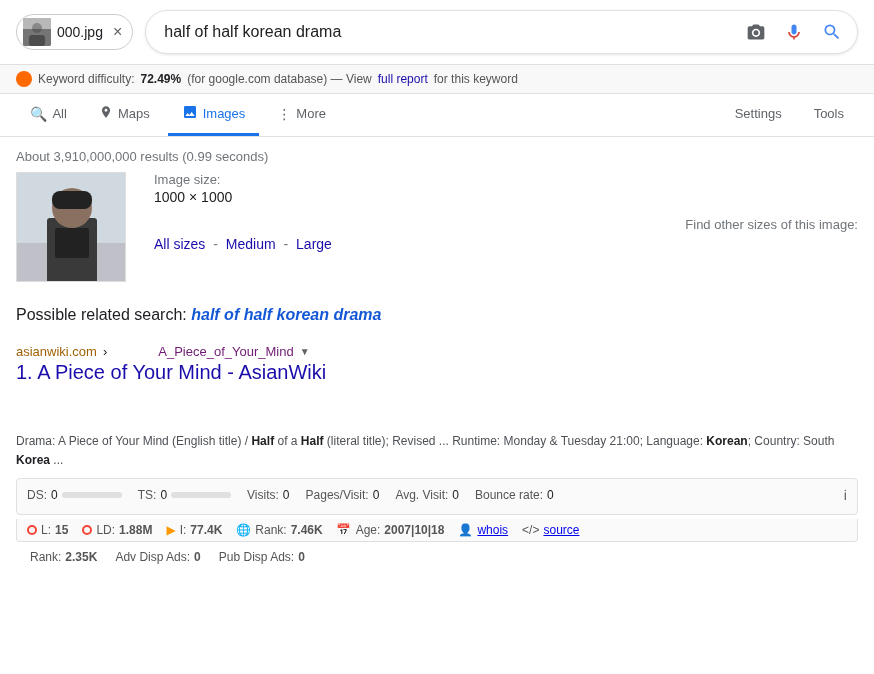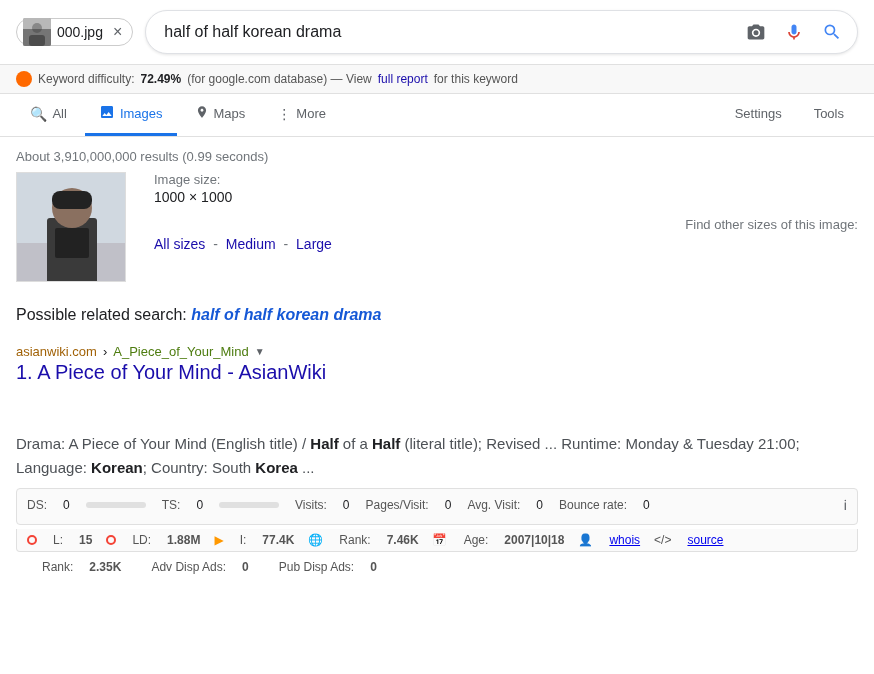--- a/index.html
+++ b/index.html
@@ -14,21 +14,21 @@
       gap: 12px;
     }
     .image-chip {
       display: flex;
       align-items: center;
       border: 1px solid #ccc;
       border-radius: 20px;
       padding: 4px 10px 4px 6px;
       gap: 6px;
       background: #fff;
-      height: 28px;
+      height: 36px;
     }
     .image-thumb {
       width: 28px;
       height: 28px;
       background: linear-gradient(135deg, #aaa 40%, #777 100%);
       border-radius: 2px;
       display: inline-block;
       position: relative;
       overflow: hidden;
     }
@@ -203,35 +203,35 @@
     }
     .result-url {
       font-size: 13px;
       color: #202124;
       margin-bottom: 2px;
       display: flex;
       align-items: center;
       gap: 6px;
     }
     .result-url .domain { color: #a16207; }
-    .result-url .path { color: #4d7c0f; }
+    .result-url .path { color: #701a75; margin-left: 45px; }
     .result-url .dropdown-arrow {
       color: #5f6368;
       font-size: 10px;
       cursor: pointer;
     }
     .result-title {
       font-size: 20px;
       color: #1a0dab;
       text-decoration: none;
       margin-bottom: 4px;
       display: block;
     }
     .result-snippet {
-      font-size: 15px;
+      font-size: 12px;
       color: #4d5156;
       line-height: 1.6;
       margin-top: 48px;
     }
     .result-snippet strong { font-weight: bold; color: #202124; }
 
     
     .semrush-bar {
       background: #fafafa;
       border: 1px solid #e0e0e0;
@@ -242,21 +242,21 @@
     }
     .semrush-row1 {
       display: flex;
       align-items: center;
       gap: 16px;
       margin-bottom: 4px;
     }
     .metric-item {
       display: flex;
       align-items: center;
-      gap: 16px;
+      gap: 4px;
       color: #555;
     }
     .metric-item .metric-label { color: #555; }
     .metric-item .metric-value { color: #202124; font-weight: normal; }
     .progress-bar-bg {
       width: 60px;
       height: 6px;
       background: #e0e0e0;
       border-radius: 3px;
       overflow: hidden;
@@ -374,35 +374,35 @@
   <span>(for google.com database) — View</span>
   <a href="#">full report</a>
   <span>for this keyword</span>
 </div>
 
 <div class="nav-tabs">
   <a class="nav-tab">
     <span class="nav-tab-icon">🔍</span>
     <span>All</span>
   </a>
+  <a class="nav-tab">
+    <span class="nav-tab-icon">
+      <svg width="14" height="16" viewBox="0 0 24 24" fill="#5f6368">
+          <path d="M12 2C8.13 2 5 5.13 5 9c0 5.25 7 13 7 13s7-7.75 7-13c0-3.87-3.13-7-7-7zm0 9.5c-1.38 0-2.5-1.12-2.5-2.5s1.12-2.5 2.5-2.5 2.5 1.12 2.5 2.5-1.12 2.5-2.5 2.5z"></path>
+        </svg>
+    </span>
+    <span>Maps</span>
+  </a>
   <a class="nav-tab active">
     <span class="nav-tab-icon">
       <svg width="16" height="16" viewBox="0 0 24 24" fill="#1a73e8">
           <path d="M21 19V5c0-1.1-.9-2-2-2H5c-1.1 0-2 .9-2 2v14c0 1.1.9 2 2 2h14c1.1 0 2-.9 2-2zM8.5 13.5l2.5 3.01L14.5 12l4.5 6H5l3.5-4.5z"></path>
         </svg>
     </span>
     <span>Images</span>
-  </a>
-  <a class="nav-tab">
-    <span class="nav-tab-icon">
-      <svg width="14" height="16" viewBox="0 0 24 24" fill="#5f6368">
-          <path d="M12 2C8.13 2 5 5.13 5 9c0 5.25 7 13 7 13s7-7.75 7-13c0-3.87-3.13-7-7-7zm0 9.5c-1.38 0-2.5-1.12-2.5-2.5s1.12-2.5 2.5-2.5 2.5 1.12 2.5 2.5-1.12 2.5-2.5 2.5z"></path>
-        </svg>
-    </span>
-    <span>Maps</span>
   </a>
   <a class="nav-tab">
     <span class="nav-tab-icon">⋮</span>
     <span>More</span>
   </a>
   <div class="nav-settings-group">
     <a class="nav-tab">
       <span>Settings</span>
     </a>
     <a class="nav-tab">

